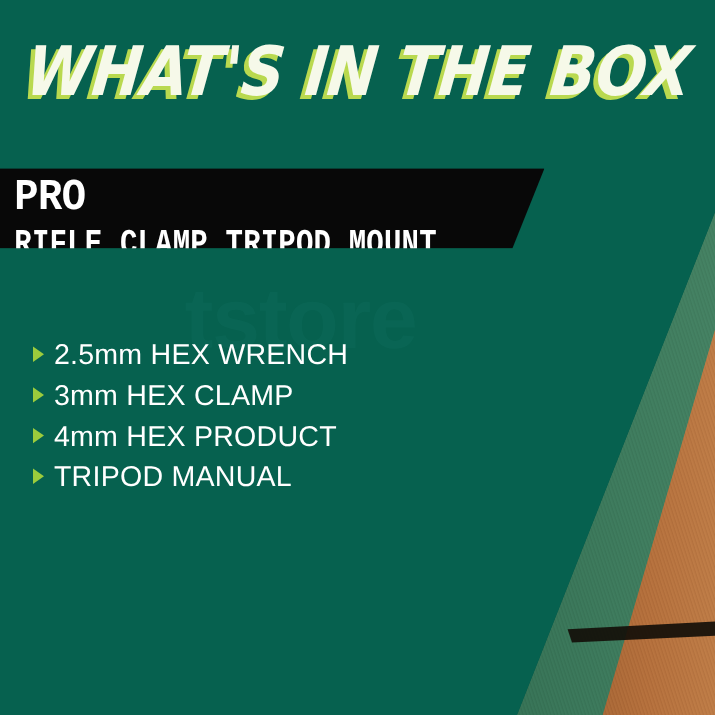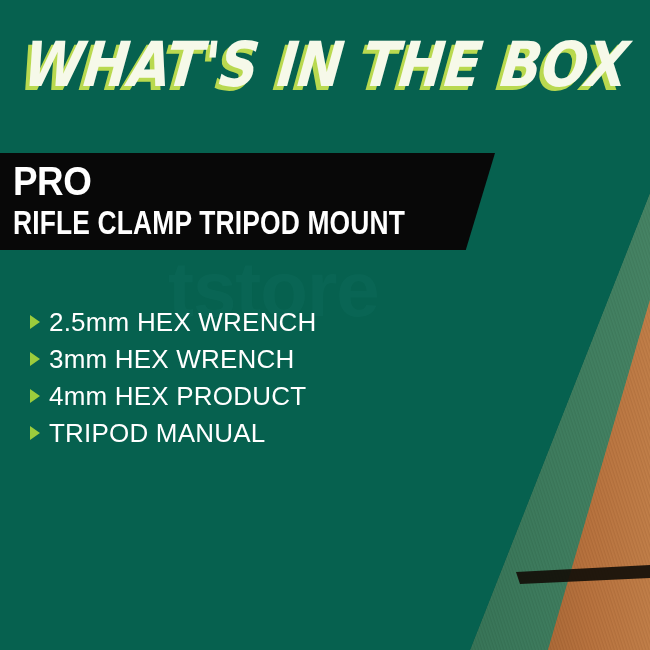--- a/index.html
+++ b/index.html
@@ -50,23 +50,24 @@
     height: 80px;
   }
   #headline svg { display: block; overflow: visible; }
 
   
   #banner {
     position: absolute;
     left: 0;
     top: 153px;
     width: 495px;
-    height: 97px;
+    height: 73px;
     background: #080808;
     clip-path: polygon(0 0, 100% 0, 94.1% 100%, 0 100%);
+    font-family: Liberation Mono, monospace;
   }
   #banner-pro {
     position: absolute;
     left: 13px;
     top: 8px;
     color: #ffffff;
     font-size: 40px;
     line-height: 40px;
     font-weight: 700;
     letter-spacing: -0.5px;
@@ -184,21 +185,21 @@
     <div id="banner-sub">RIFLE CLAMP TRIPOD MOUNT</div>
   </div>
 
   <ul id="contents-list">
     <li>
       <span class="bullet-icon"></span>
       <span class="item-label">2.5mm HEX WRENCH</span>
     </li>
     <li>
       <span class="bullet-icon"></span>
-      <span class="item-label">3mm HEX WRENCH</span>
+      <span class="item-label">3mm HEX CLAMP</span>
     </li>
     <li>
       <span class="bullet-icon"></span>
       <span class="item-label">4mm HEX PRODUCT</span>
     </li>
     <li>
       <span class="bullet-icon"></span>
       <span class="item-label">TRIPOD MANUAL</span>
     </li>
   </ul>

